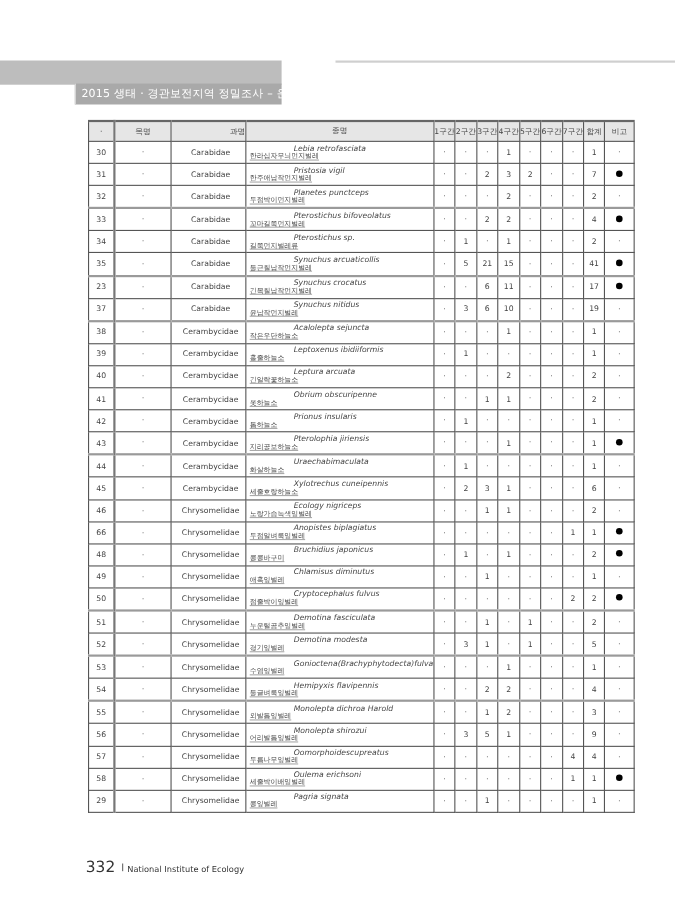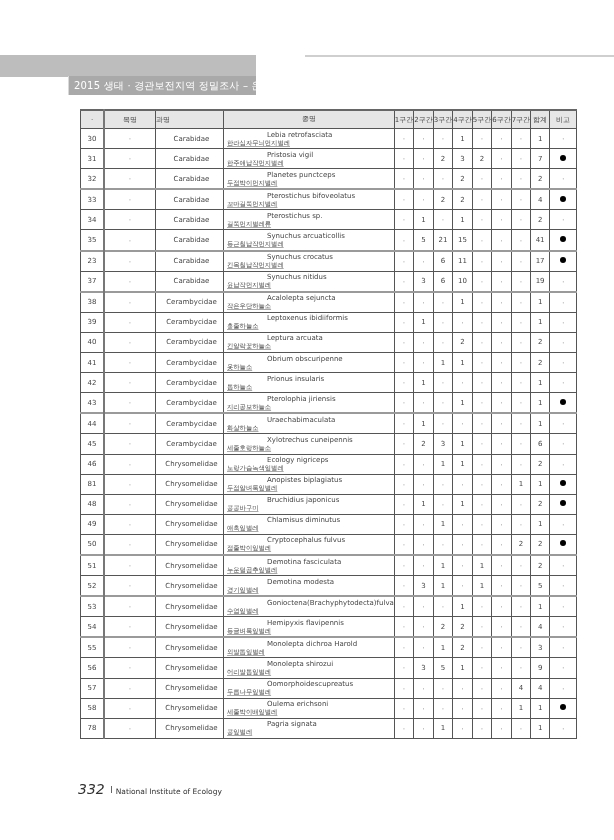--- a/index.html
+++ b/index.html
@@ -18,42 +18,42 @@
   table.species th { background: #e6e6e6; font-weight: normal; height: 17px; font-size: 7px; color: #444; border-top: 2px solid #666; }
   table.species td { height: 19.1px; color: #444; }
   table.species tr.grp-sep td { border-top: 2px solid #9a9a9a; }
   .c-no { width: 22px; border-right: 2px solid #777 !important; }
   .c-order { width: 50px; }
   .c-family { width: 63px; text-align: left; padding-left: 4px !important; }
   .c-species { width: 135px; text-align: left !important; padding-left: 3px !important; line-height: 7px; }
   .c-n { width: 17px; }
   .c-total { width: 18px; }
   .c-note { width: 26px; }
-  .sci { display: block; font-size: 7px; color: #444; padding-left: 40px; }
+  .sci { font-style: italic; display: block; font-size: 7px; color: #444; padding-left: 40px; }
   .kor { display: block; font-size: 6.3px; color: #444; text-decoration: underline; text-decoration-color: #aaa; }
   .dot-cell { color: #aaa; font-size: 6px; }
   .bullet { display: inline-block; width: 6px; height: 6px; border-radius: 50%; background: #000; }
   .footer { position: absolute; left: 78px; top: 781px; font-size: 11px; color: #333; white-space: nowrap; }
-  .footer .pg { font-size: 14px; font-style: italic; }
+  .footer .pg { font-size: 14px; }
   .footer .sep { display: inline-block; width: 1px; height: 7px; background: #666; margin: 0 4px 0 6px; vertical-align: 1px; }
   .footer .inst { font-size: 7.5px; }
 </style>
 </head>
 <body>
 
 <div class="top-rule"></div>
 <div class="header-band"></div>
 <div class="header-title">2015 생태 · 경관보전지역 정밀조사 – 운문산</div>
 
 <table class="species">
   <thead>
     <tr>
       <th class="c-no">·</th>
       <th class="c-order">목명</th>
-      <th class="c-family" style="text-align:left;padding-left:0!important">과명</th>
+      <th class="c-family" style="text-align:right;padding-left:0!important">과명</th>
       <th class="c-species" style="text-align:center!important;padding-left:0!important">종명</th>
       <th class="c-n">1구간</th>
       <th class="c-n">2구간</th>
       <th class="c-n">3구간</th>
       <th class="c-n">4구간</th>
       <th class="c-n">5구간</th>
       <th class="c-n">6구간</th>
       <th class="c-n">7구간</th>
       <th class="c-total">합계</th>
       <th class="c-note">비고</th>
@@ -360,21 +360,21 @@
         <td class="c-n dot-cell">·</td>
         <td class="c-n">1</td>
         <td class="c-n">1</td>
         <td class="c-n dot-cell">·</td>
         <td class="c-n dot-cell">·</td>
         <td class="c-n dot-cell">·</td>
         <td class="c-total">2</td>
         <td class="c-note dot-cell">·</td>
       </tr>
       <tr>
-        <td class="c-no">81</td>
+        <td class="c-no">66</td>
         <td class="c-order dot-cell">·</td>
         <td class="c-family">Chrysomelidae</td>
         <td class="c-species">
           <span class="sci">Anopistes biplagiatus</span>
           <span class="kor">두점알벼룩잎벌레</span>
         </td>
         <td class="c-n dot-cell">·</td>
         <td class="c-n dot-cell">·</td>
         <td class="c-n dot-cell">·</td>
         <td class="c-n dot-cell">·</td>
@@ -576,21 +576,21 @@
         <td class="c-n dot-cell">·</td>
         <td class="c-n dot-cell">·</td>
         <td class="c-n dot-cell">·</td>
         <td class="c-n dot-cell">·</td>
         <td class="c-n dot-cell">·</td>
         <td class="c-n">1</td>
         <td class="c-total">1</td>
         <td class="c-note"><span class="bullet"></span></td>
       </tr>
       <tr>
-        <td class="c-no">78</td>
+        <td class="c-no">29</td>
         <td class="c-order dot-cell">·</td>
         <td class="c-family">Chrysomelidae</td>
         <td class="c-species">
           <span class="sci">Pagria signata</span>
           <span class="kor">콩잎벌레</span>
         </td>
         <td class="c-n dot-cell">·</td>
         <td class="c-n dot-cell">·</td>
         <td class="c-n">1</td>
         <td class="c-n dot-cell">·</td>

